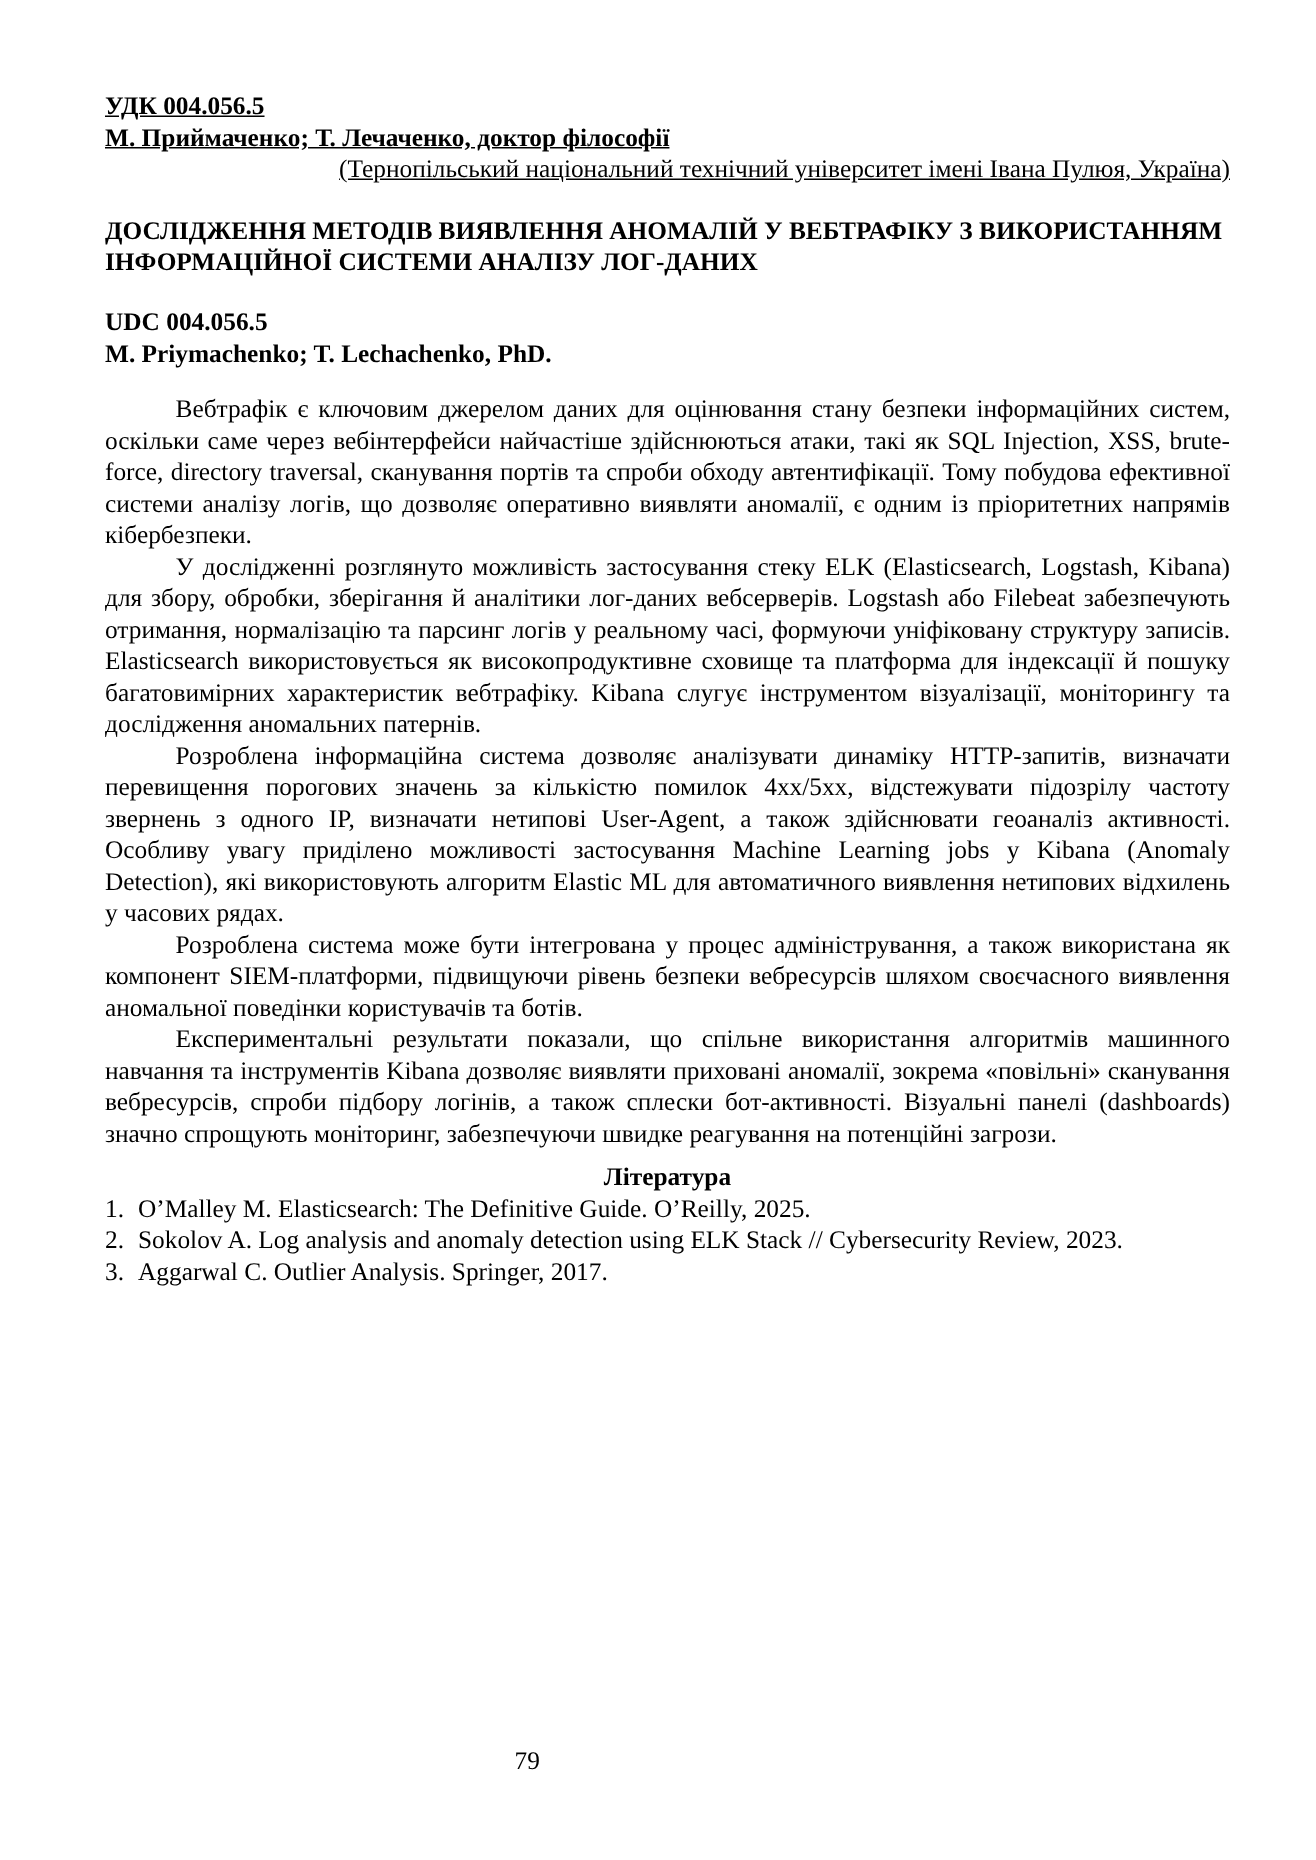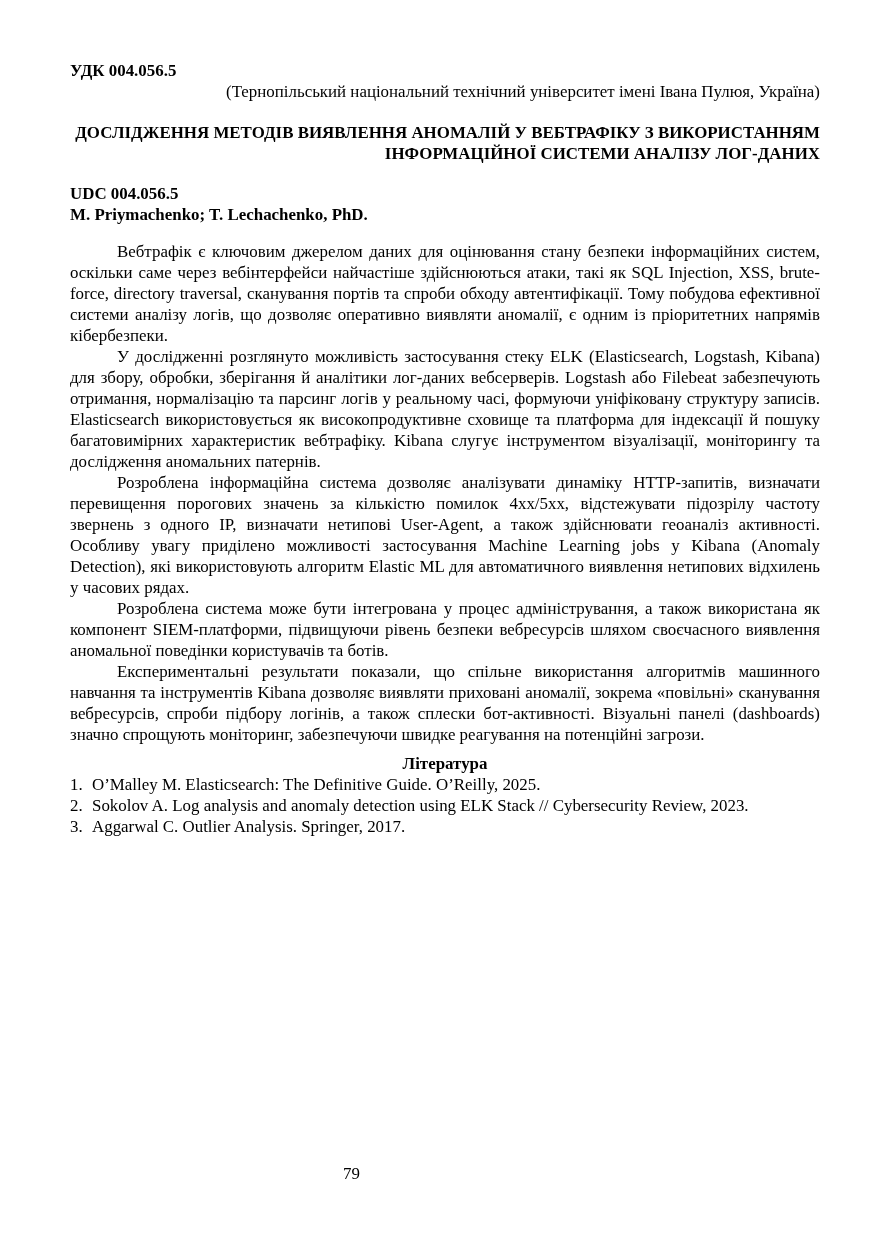--- a/index.html
+++ b/index.html
@@ -17,26 +17,26 @@
     overflow: hidden;
   }
   .content {
     position: absolute;
     top: 60px;
     left: 70px;
     width: 750px;
     font-size: 16.9px;
     line-height: 21px;
   }
-  .meta-block { margin-bottom: 20px; }
+  .meta-block { margin-bottom: 20px; text-decoration: underline; }
   .meta-line-bold { font-weight: bold; text-align: left; }
   .meta-line { text-align: right; }
   .doc-title {
     font-weight: bold;
-    text-align: right;
+    text-align: left;
     margin-bottom: 19px;
   }
   .meta-block-en { margin-bottom: 16px; }
   .doc-title-en {
     font-weight: bold;
     text-align: center;
     margin-bottom: 14px;
   }
   .abstract p {
     text-align: justify;
@@ -69,20 +69,21 @@
   }
 </style>
 </head>
 <body>
 
 <div class="page">
   <div class="content">
 
     <div class="meta-block">
       <div class="meta-line-bold">УДК 004.056.5</div>
+      <div class="meta-line-bold">М. Приймаченко; Т. Лечаченко, доктор філософії</div>
       <div class="meta-line">(Тернопільський національний технічний університет імені Івана Пулюя, Україна)</div>
     </div>
 
     <div class="doc-title">ДОСЛІДЖЕННЯ МЕТОДІВ ВИЯВЛЕННЯ АНОМАЛІЙ У ВЕБТРАФІКУ З ВИКОРИСТАННЯМ ІНФОРМАЦІЙНОЇ СИСТЕМИ АНАЛІЗУ ЛОГ-ДАНИХ</div>
 
     <div class="meta-block-en">
       <div class="meta-line-bold">UDC 004.056.5</div>
       <div class="meta-line-bold">M. Priymachenko; T. Lechachenko, PhD.</div>
     </div>
 

